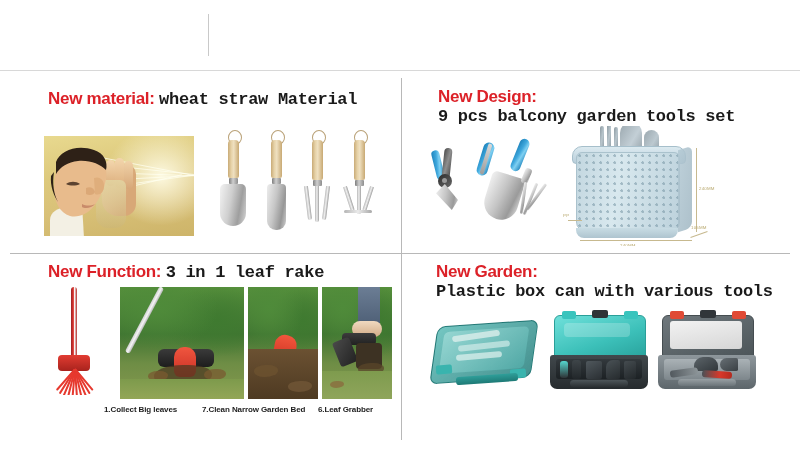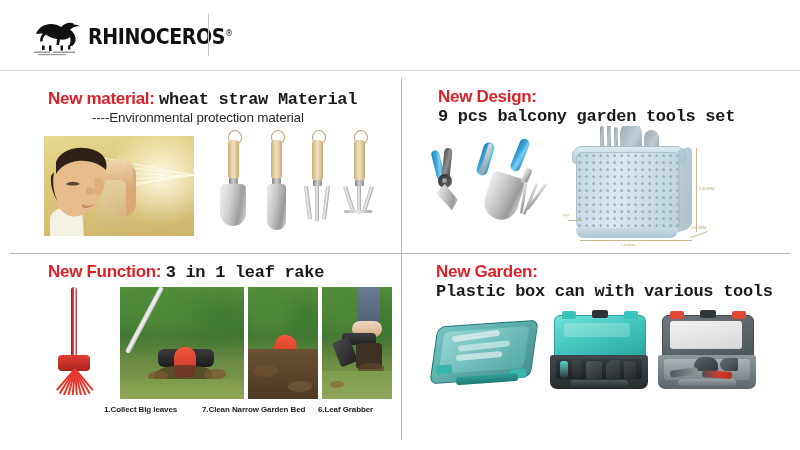--- a/index.html
+++ b/index.html
@@ -286,57 +286,34 @@
   .case { position: absolute; }
   .latch { position: absolute; border-radius: 2px; }
 </style>
 </head>
 <body>
 
 <div id="slide">
 
   <div id="header">
 
-    <div id="logo-block">
-      <svg id="logo-mark" viewBox="0 0 58 40">
-        <g fill="#111111">
-          <path d="M8 18 C10 12, 16 8, 23 8 C27 8, 30 9, 33 11 C36 8, 40 6, 44 7 C46 7.4, 47 9, 46 10.5
-                   C45 12, 43 12.5, 42 13.8 C44 15, 46 17, 47 20 C48.5 24, 47 28, 44 30 L41 30
-                   C42.5 27, 43 24, 42 21 C40 23, 36 24, 32 23.5 L31 29 L28.5 29 L29 23
-                   C25 22.6, 21 21, 18 18.6 C16 20, 14.5 22.5, 14.5 25.5 L12 25.5
-                   C12 22, 13 19.6, 15 17.6 C12.6 17.4, 10.2 17.6, 8 18 Z"></path>
-          <path d="M14 29.5 L16.6 29.5 L16.6 34 L14 34 Z"></path>
-          <path d="M21 29.5 L23.5 29.5 L23.5 35 L21 35 Z"></path>
-          <path d="M32.5 29.5 L35 29.5 L35 34.5 L32.5 34.5 Z"></path>
-          <path d="M40 29.5 L42.4 29.5 L42.4 33.5 L40 33.5 Z"></path>
-          <path d="M44 9.5 C46.5 8.2, 50 8.6, 52 10.6 C50 10, 47.5 10.2, 45.6 11.2 Z"></path>
-        </g>
-        <g fill="#9a9a9a">
-          <rect x="6" y="35.5" width="16" height="1.5"></rect>
-          <rect x="25" y="35.5" width="22" height="1.5"></rect>
-          <rect x="10" y="38" width="28" height="1.2"></rect>
-        </g>
-      </svg>
-      <div id="logo-word"><span>RHINOCEROS</span><span class="reg">®</span></div>
-    </div>
 
     <div id="logo-divider"></div>
 
   </div>
   <div id="header-rule"></div>
 
   <div id="v-divider"></div>
   <div id="h-divider"></div>
 
   <div class="quad" id="quad-tl">
     <div class="head-line" id="tl-head">
       <span class="h-red">New material:</span>
       <span class="h-dark">wheat straw Material</span>
     </div>
-    <div class="sub-line" id="tl-sub">----Environmental protection material</div>
 
     <div class="img" id="photo-wheat">
       <div class="wheat-strand" style="left:52px;top:20px;width:108px;transform:rotate(11deg);"></div>
       <div class="wheat-strand" style="left:56px;top:28px;width:100px;transform:rotate(6deg);"></div>
       <div class="wheat-strand" style="left:58px;top:36px;width:96px;transform:rotate(2deg);"></div>
       <div class="wheat-strand" style="left:56px;top:44px;width:98px;transform:rotate(-3deg);"></div>
       <div class="wheat-strand" style="left:54px;top:52px;width:96px;transform:rotate(-8deg);"></div>
       <div class="wheat-strand" style="left:52px;top:58px;width:88px;transform:rotate(-13deg);"></div>
 
       <div style="position:absolute;left:58px;top:28px;width:34px;height:52px;

